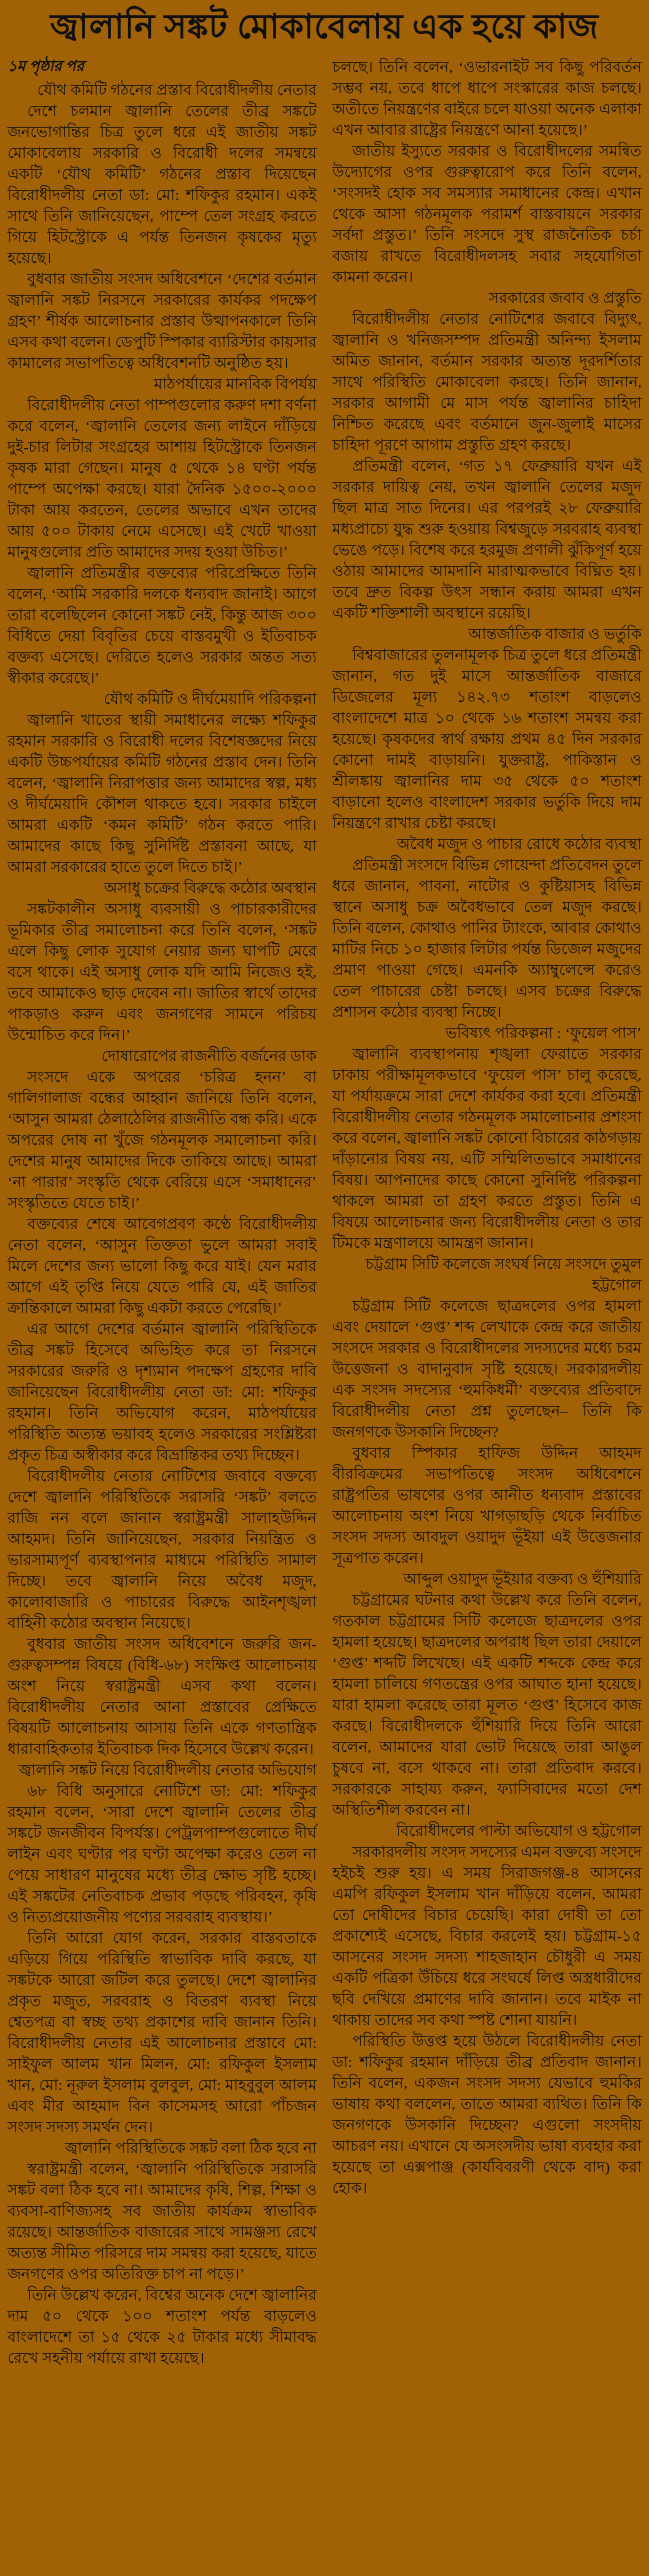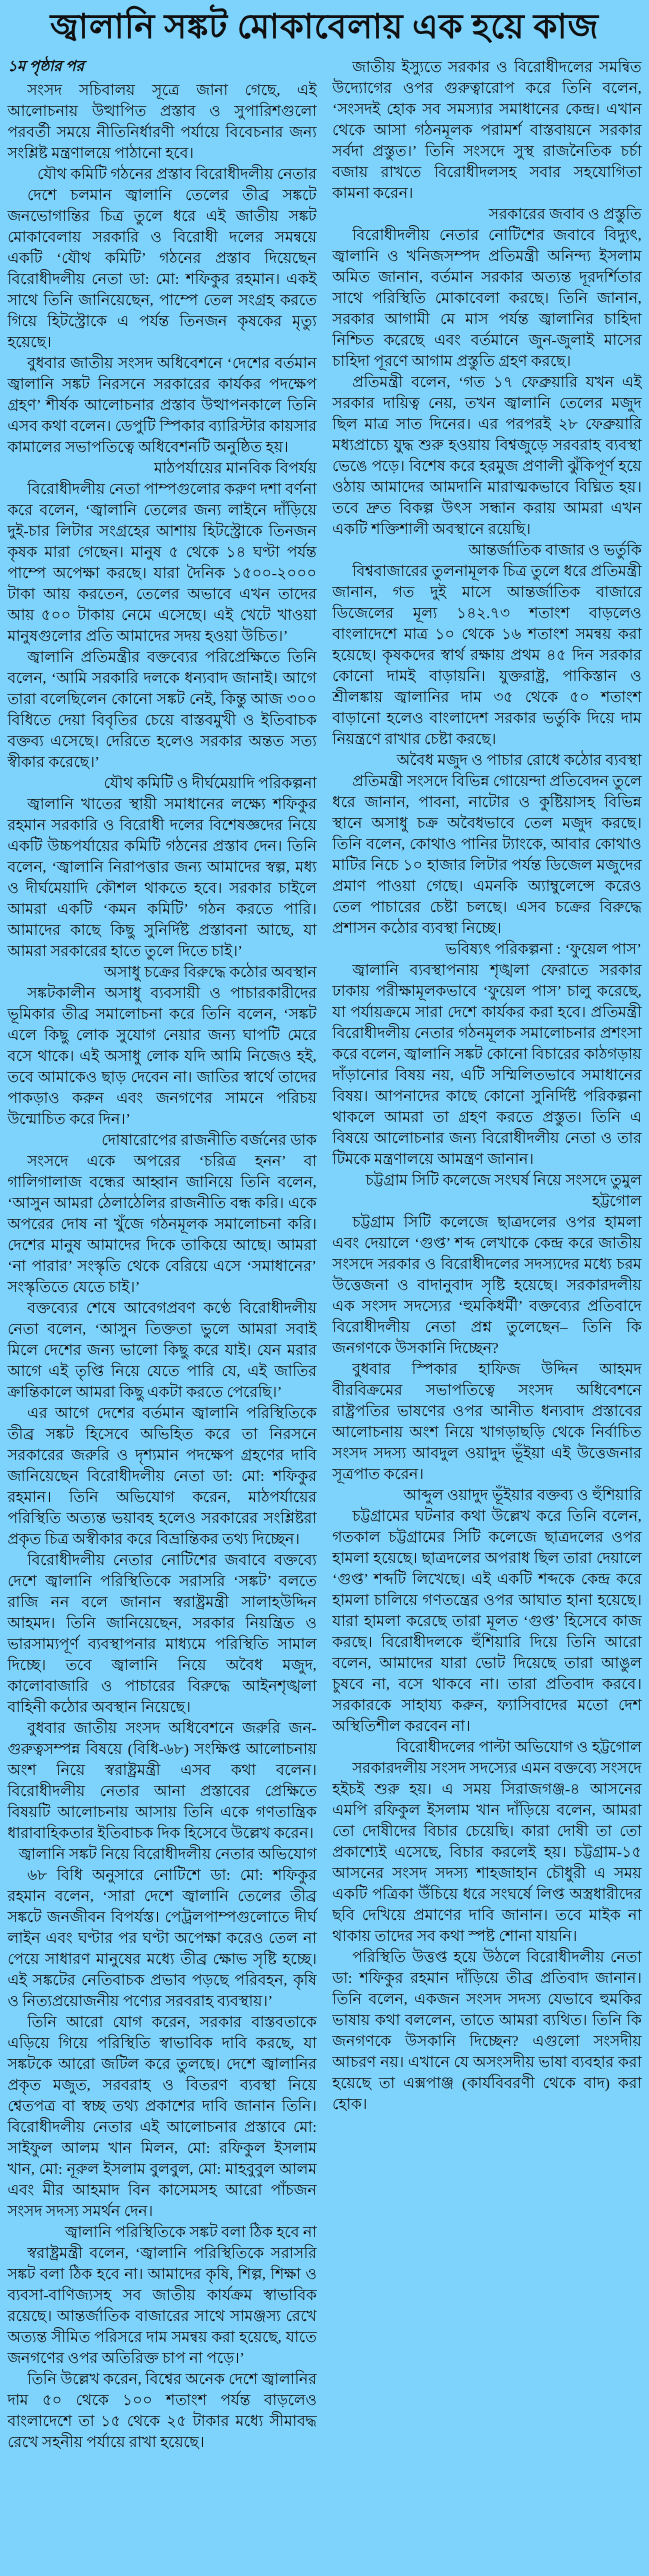--- a/index.html
+++ b/index.html
@@ -5,21 +5,21 @@
   html, body {
     margin: 0;
     padding: 0;
     background: #f5f5f2;
   }
   .page {
     position: relative;
     width: 649px;
     height: 2576px;
     margin: 0 auto;
-    background: #7dd3fc;
+    background: #a16207;
     color: #101010;
     font-family: "Liberation Serif", "DejaVu Serif", serif;
     overflow: hidden;
     box-sizing: border-box;
     padding: 5.6px 7.4px 9.3px 7.4px;
   }
   .headline {
     font-size: 34px;
     line-height: 1.15;
     font-weight: bold;
@@ -61,21 +61,20 @@
   }
 </style>
 </head>
 <body>
 
 <div class="page">
   <h1 class="headline">জ্বালানি সঙ্কট মোকাবেলায় এক হয়ে কাজ</h1>
   <div class="columns">
     <div class="column">
       <p class="kicker">১ম পৃষ্ঠার পর</p>
-        <p class="para">সংসদ সচিবালয় সূত্রে জানা গেছে, এই আলোচনায় উত্থাপিত প্রস্তাব ও সুপারিশগুলো পরবর্তী সময়ে নীতিনির্ধারণী পর্যায়ে বিবেচনার জন্য সংশ্লিষ্ট মন্ত্রণালয়ে পাঠানো হবে।</p>
         <h3 class="subhead">যৌথ কমিটি গঠনের প্রস্তাব বিরোধীদলীয় নেতার</h3>
         <p class="para">দেশে চলমান জ্বালানি তেলের তীব্র সঙ্কটে জনভোগান্তির চিত্র তুলে ধরে এই জাতীয় সঙ্কট মোকাবেলায় সরকারি ও বিরোধী দলের সমন্বয়ে একটি ‘যৌথ কমিটি’ গঠনের প্রস্তাব দিয়েছেন বিরোধীদলীয় নেতা ডা: মো: শফিকুর রহমান। একই সাথে তিনি জানিয়েছেন, পাম্পে তেল সংগ্রহ করতে গিয়ে হিটস্ট্রোকে এ পর্যন্ত তিনজন কৃষকের মৃত্যু হয়েছে।</p>
         <p class="para">বুধবার জাতীয় সংসদ অধিবেশনে ‘দেশের বর্তমান জ্বালানি সঙ্কট নিরসনে সরকারের কার্যকর পদক্ষেপ গ্রহণ’ শীর্ষক আলোচনার প্রস্তাব উত্থাপনকালে তিনি এসব কথা বলেন। ডেপুটি স্পিকার ব্যারিস্টার কায়সার কামালের সভাপতিত্বে অধিবেশনটি অনুষ্ঠিত হয়।</p>
         <h3 class="subhead">মাঠপর্যায়ের মানবিক বিপর্যয়</h3>
         <p class="para">বিরোধীদলীয় নেতা পাম্পগুলোর করুণ দশা বর্ণনা করে বলেন, ‘জ্বালানি তেলের জন্য লাইনে দাঁড়িয়ে দুই-চার লিটার সংগ্রহের আশায় হিটস্ট্রোকে তিনজন কৃষক মারা গেছেন। মানুষ ৫ থেকে ১৪ ঘণ্টা পর্যন্ত পাম্পে অপেক্ষা করছে। যারা দৈনিক ১৫০০-২০০০ টাকা আয় করতেন, তেলের অভাবে এখন তাদের আয় ৫০০ টাকায় নেমে এসেছে। এই খেটে খাওয়া মানুষগুলোর প্রতি আমাদের সদয় হওয়া উচিত।’</p>
         <p class="para">জ্বালানি প্রতিমন্ত্রীর বক্তব্যের পরিপ্রেক্ষিতে তিনি বলেন, ‘আমি সরকারি দলকে ধন্যবাদ জানাই। আগে তারা বলেছিলেন কোনো সঙ্কট নেই, কিন্তু আজ ৩০০ বিধিতে দেয়া বিবৃতির চেয়ে বাস্তবমুখী ও ইতিবাচক বক্তব্য এসেছে। দেরিতে হলেও সরকার অন্তত সত্য স্বীকার করেছে।’</p>
         <h3 class="subhead">যৌথ কমিটি ও দীর্ঘমেয়াদি পরিকল্পনা</h3>
         <p class="para">জ্বালানি খাতের স্থায়ী সমাধানের লক্ষ্যে শফিকুর রহমান সরকারি ও বিরোধী দলের বিশেষজ্ঞদের নিয়ে একটি উচ্চপর্যায়ের কমিটি গঠনের প্রস্তাব দেন। তিনি বলেন, ‘জ্বালানি নিরাপত্তার জন্য আমাদের স্বল্প, মধ্য ও দীর্ঘমেয়াদি কৌশল থাকতে হবে। সরকার চাইলে আমরা একটি ‘কমন কমিটি’ গঠন করতে পারি। আমাদের কাছে কিছু সুনির্দিষ্ট প্রস্তাবনা আছে, যা আমরা সরকারের হাতে তুলে দিতে চাই।’</p>
         <h3 class="subhead">অসাধু চক্রের বিরুদ্ধে কঠোর অবস্থান</h3>
         <p class="para">সঙ্কটকালীন অসাধু ব্যবসায়ী ও পাচারকারীদের ভূমিকার তীব্র সমালোচনা করে তিনি বলেন, ‘সঙ্কট এলে কিছু লোক সুযোগ নেয়ার জন্য ঘাপটি মেরে বসে থাকে। এই অসাধু লোক যদি আমি নিজেও হই, তবে আমাকেও ছাড় দেবেন না। জাতির স্বার্থে তাদের পাকড়াও করুন এবং জনগণের সামনে পরিচয় উন্মোচিত করে দিন।’</p>
@@ -86,20 +85,21 @@
         <p class="para">বিরোধীদলীয় নেতার নোটিশের জবাবে বক্তব্যে দেশে জ্বালানি পরিস্থিতিকে সরাসরি ‘সঙ্কট’ বলতে রাজি নন বলে জানান স্বরাষ্ট্রমন্ত্রী সালাহউদ্দিন আহমদ। তিনি জানিয়েছেন, সরকার নিয়ন্ত্রিত ও ভারসাম্যপূর্ণ ব্যবস্থাপনার মাধ্যমে পরিস্থিতি সামাল দিচ্ছে। তবে জ্বালানি নিয়ে অবৈধ মজুদ, কালোবাজারি ও পাচারের বিরুদ্ধে আইনশৃঙ্খলা বাহিনী কঠোর অবস্থান নিয়েছে।</p>
         <p class="para">বুধবার জাতীয় সংসদ অধিবেশনে জরুরি জন-গুরুত্বসম্পন্ন বিষয়ে (বিধি-৬৮) সংক্ষিপ্ত আলোচনায় অংশ নিয়ে স্বরাষ্ট্রমন্ত্রী এসব কথা বলেন। বিরোধীদলীয় নেতার আনা প্রস্তাবের প্রেক্ষিতে বিষয়টি আলোচনায় আসায় তিনি একে গণতান্ত্রিক ধারাবাহিকতার ইতিবাচক দিক হিসেবে উল্লেখ করেন।</p>
         <h3 class="subhead">জ্বালানি সঙ্কট নিয়ে বিরোধীদলীয় নেতার অভিযোগ</h3>
         <p class="para">৬৮ বিধি অনুসারে নোটিশে ডা: মো: শফিকুর রহমান বলেন, ‘সারা দেশে জ্বালানি তেলের তীব্র সঙ্কটে জনজীবন বিপর্যস্ত। পেট্রলপাম্পগুলোতে দীর্ঘ লাইন এবং ঘণ্টার পর ঘণ্টা অপেক্ষা করেও তেল না পেয়ে সাধারণ মানুষের মধ্যে তীব্র ক্ষোভ সৃষ্টি হচ্ছে। এই সঙ্কটের নেতিবাচক প্রভাব পড়ছে পরিবহন, কৃষি ও নিত্যপ্রয়োজনীয় পণ্যের সরবরাহ ব্যবস্থায়।’</p>
         <p class="para">তিনি আরো যোগ করেন, সরকার বাস্তবতাকে এড়িয়ে গিয়ে পরিস্থিতি স্বাভাবিক দাবি করছে, যা সঙ্কটকে আরো জটিল করে তুলছে। দেশে জ্বালানির প্রকৃত মজুত, সরবরাহ ও বিতরণ ব্যবস্থা নিয়ে শ্বেতপত্র বা স্বচ্ছ তথ্য প্রকাশের দাবি জানান তিনি। বিরোধীদলীয় নেতার এই আলোচনার প্রস্তাবে মো: সাইফুল আলম খান মিলন, মো: রফিকুল ইসলাম খান, মো: নূরুল ইসলাম বুলবুল, মো: মাহবুবুল আলম এবং মীর আহমাদ বিন কাসেমসহ আরো পাঁচজন সংসদ সদস্য সমর্থন দেন।</p>
         <h3 class="subhead">জ্বালানি পরিস্থিতিকে সঙ্কট বলা ঠিক হবে না</h3>
         <p class="para">স্বরাষ্ট্রমন্ত্রী বলেন, ‘জ্বালানি পরিস্থিতিকে সরাসরি সঙ্কট বলা ঠিক হবে না। আমাদের কৃষি, শিল্প, শিক্ষা ও ব্যবসা-বাণিজ্যসহ সব জাতীয় কার্যক্রম স্বাভাবিক রয়েছে। আন্তর্জাতিক বাজারের সাথে সামঞ্জস্য রেখে অত্যন্ত সীমিত পরিসরে দাম সমন্বয় করা হয়েছে, যাতে জনগণের ওপর অতিরিক্ত চাপ না পড়ে।’</p>
         <p class="para">তিনি উল্লেখ করেন, বিশ্বের অনেক দেশে জ্বালানির দাম ৫০ থেকে ১০০ শতাংশ পর্যন্ত বাড়লেও বাংলাদেশে তা ১৫ থেকে ২৫ টাকার মধ্যে সীমাবদ্ধ রেখে সহনীয় পর্যায়ে রাখা হয়েছে।</p>
       </div>
     <div class="column">
+        <p class="para cont">চলছে। তিনি বলেন, ‘ওভারনাইট সব কিছু পরিবর্তন সম্ভব নয়, তবে ধাপে ধাপে সংস্কারের কাজ চলছে। অতীতে নিয়ন্ত্রণের বাইরে চলে যাওয়া অনেক এলাকা এখন আবার রাষ্ট্রের নিয়ন্ত্রণে আনা হয়েছে।’</p>
         <p class="para">জাতীয় ইস্যুতে সরকার ও বিরোধীদলের সমন্বিত উদ্যোগের ওপর গুরুত্বারোপ করে তিনি বলেন, ‘সংসদই হোক সব সমস্যার সমাধানের কেন্দ্র। এখান থেকে আসা গঠনমূলক পরামর্শ বাস্তবায়নে সরকার সর্বদা প্রস্তুত।’ তিনি সংসদে সুস্থ রাজনৈতিক চর্চা বজায় রাখতে বিরোধীদলসহ সবার সহযোগিতা কামনা করেন।</p>
         <h3 class="subhead">সরকারের জবাব ও প্রস্তুতি</h3>
         <p class="para">বিরোধীদলীয় নেতার নোটিশের জবাবে বিদ্যুৎ, জ্বালানি ও খনিজসম্পদ প্রতিমন্ত্রী অনিন্দ্য ইসলাম অমিত জানান, বর্তমান সরকার অত্যন্ত দূরদর্শিতার সাথে পরিস্থিতি মোকাবেলা করছে। তিনি জানান, সরকার আগামী মে মাস পর্যন্ত জ্বালানির চাহিদা নিশ্চিত করেছে এবং বর্তমানে জুন-জুলাই মাসের চাহিদা পূরণে আগাম প্রস্তুতি গ্রহণ করছে।</p>
         <p class="para">প্রতিমন্ত্রী বলেন, ‘গত ১৭ ফেব্রুয়ারি যখন এই সরকার দায়িত্ব নেয়, তখন জ্বালানি তেলের মজুদ ছিল মাত্র সাত দিনের। এর পরপরই ২৮ ফেব্রুয়ারি মধ্যপ্রাচ্যে যুদ্ধ শুরু হওয়ায় বিশ্বজুড়ে সরবরাহ ব্যবস্থা ভেঙে পড়ে। বিশেষ করে হরমুজ প্রণালী ঝুঁকিপূর্ণ হয়ে ওঠায় আমাদের আমদানি মারাত্মকভাবে বিঘ্নিত হয়। তবে দ্রুত বিকল্প উৎস সন্ধান করায় আমরা এখন একটি শক্তিশালী অবস্থানে রয়েছি।</p>
         <h3 class="subhead">আন্তর্জাতিক বাজার ও ভর্তুকি</h3>
         <p class="para">বিশ্ববাজারের তুলনামূলক চিত্র তুলে ধরে প্রতিমন্ত্রী জানান, গত দুই মাসে আন্তর্জাতিক বাজারে ডিজেলের মূল্য ১৪২.৭৩ শতাংশ বাড়লেও বাংলাদেশে মাত্র ১০ থেকে ১৬ শতাংশ সমন্বয় করা হয়েছে। কৃষকদের স্বার্থ রক্ষায় প্রথম ৪৫ দিন সরকার কোনো দামই বাড়ায়নি। যুক্তরাষ্ট্র, পাকিস্তান ও শ্রীলঙ্কায় জ্বালানির দাম ৩৫ থেকে ৫০ শতাংশ বাড়ানো হলেও বাংলাদেশ সরকার ভর্তুকি দিয়ে দাম নিয়ন্ত্রণে রাখার চেষ্টা করছে।</p>
         <h3 class="subhead">অবৈধ মজুদ ও পাচার রোধে কঠোর ব্যবস্থা</h3>
         <p class="para">প্রতিমন্ত্রী সংসদে বিভিন্ন গোয়েন্দা প্রতিবেদন তুলে ধরে জানান, পাবনা, নাটোর ও কুষ্টিয়াসহ বিভিন্ন স্থানে অসাধু চক্র অবৈধভাবে তেল মজুদ করছে। তিনি বলেন, কোথাও পানির ট্যাংকে, আবার কোথাও মাটির নিচে ১০ হাজার লিটার পর্যন্ত ডিজেল মজুদের প্রমাণ পাওয়া গেছে। এমনকি অ্যাম্বুলেন্সে করেও তেল পাচারের চেষ্টা চলছে। এসব চক্রের বিরুদ্ধে প্রশাসন কঠোর ব্যবস্থা নিচ্ছে।</p>
         <h3 class="subhead">ভবিষ্যৎ পরিকল্পনা : ‘ফুয়েল পাস’</h3>
         <p class="para">জ্বালানি ব্যবস্থাপনায় শৃঙ্খলা ফেরাতে সরকার ঢাকায় পরীক্ষামূলকভাবে ‘ফুয়েল পাস’ চালু করেছে, যা পর্যায়ক্রমে সারা দেশে কার্যকর করা হবে। প্রতিমন্ত্রী বিরোধীদলীয় নেতার গঠনমূলক সমালোচনার প্রশংসা করে বলেন, জ্বালানি সঙ্কট কোনো বিচারের কাঠগড়ায় দাঁড়ানোর বিষয় নয়, এটি সম্মিলিতভাবে সমাধানের বিষয়। আপনাদের কাছে কোনো সুনির্দিষ্ট পরিকল্পনা থাকলে আমরা তা গ্রহণ করতে প্রস্তুত। তিনি এ বিষয়ে আলোচনার জন্য বিরোধীদলীয় নেতা ও তার টিমকে মন্ত্রণালয়ে আমন্ত্রণ জানান।</p>

